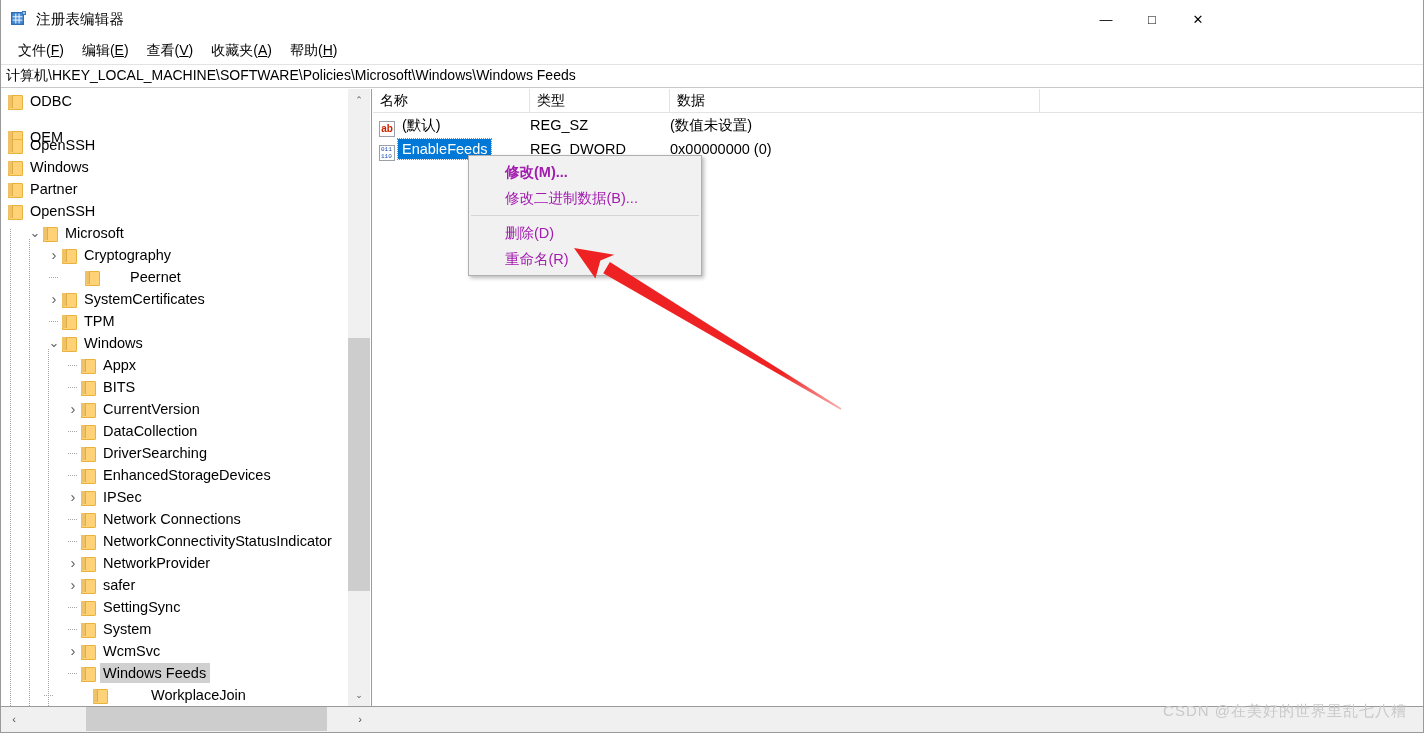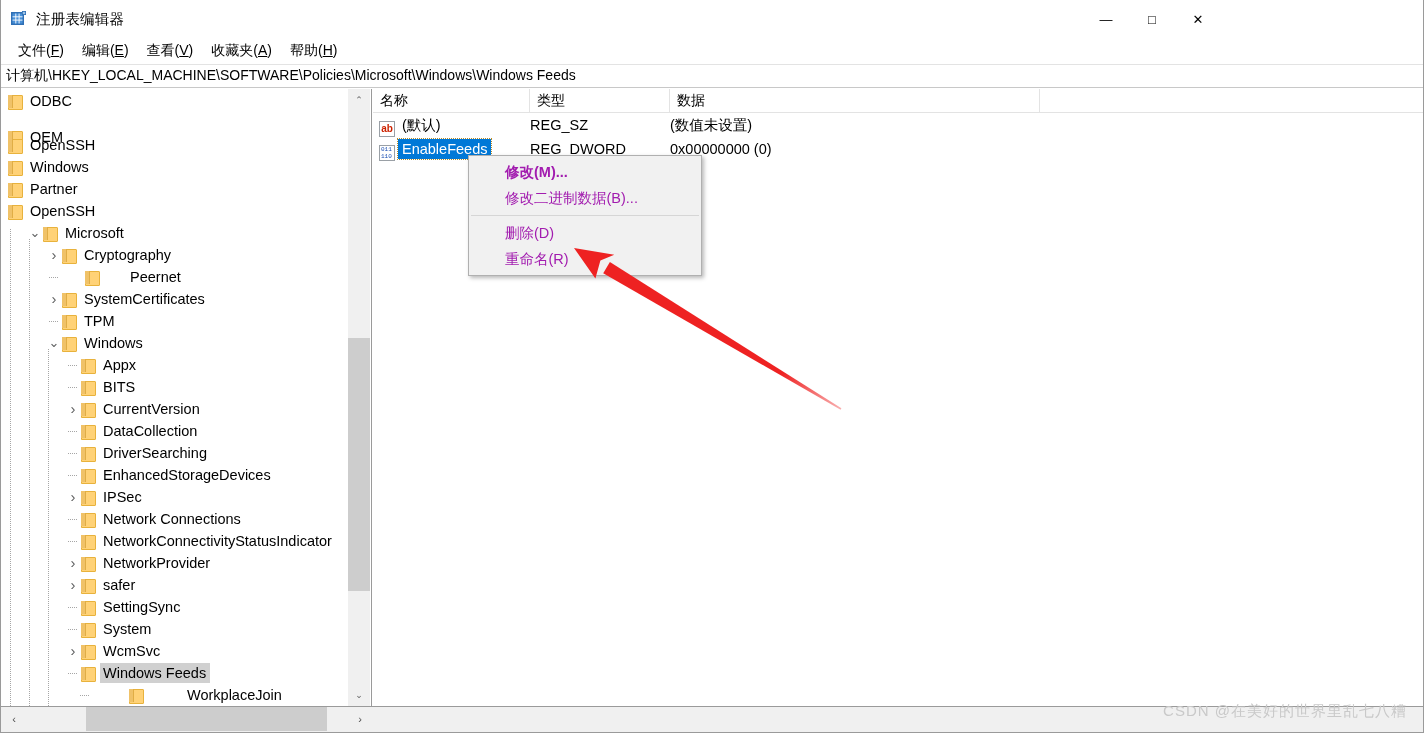--- a/index.html
+++ b/index.html
@@ -473,21 +473,21 @@
           <div class="tnode" style="position: absolute; left: 0px; top: 551px; width: 348px; padding-left: 64px;">
             <div class="expander" style="font-size: 15px; line-height: 12px;">›</div>
             <div class="folder"></div>
             <span class="tlabel">WcmSvc</span>
           </div>
           <div class="tnode selected" style="position: absolute; left: 0px; top: 573px; width: 348px; padding-left: 64px;">
             <div class="dashline"></div>
             <div class="folder"></div>
             <span class="tlabel">Windows Feeds</span>
           </div>
-          <div class="tnode" style="position: absolute; left: 0px; top: 595px; width: 348px; padding-left: 76px; gap: 36px;">
+          <div class="tnode" style="position: absolute; left: 8px; top: 595px; width: 348px; padding-left: 32px; gap: 36px;">
             <div class="dashline"></div>
             <div class="folder"></div>
             <span class="tlabel">WorkplaceJoin</span>
           </div>
           <div class="vguide" style="left: 9px; top: 140px; height: 477px;"></div>
           <div class="vguide" style="left: 28px; top: 150px; height: 467px;"></div>
           <div class="vguide" style="left: 47px; top: 260px; height: 357px;"></div>
         </div>
       <div id="tree-vscroll">
         <div class="sb-arrow">

